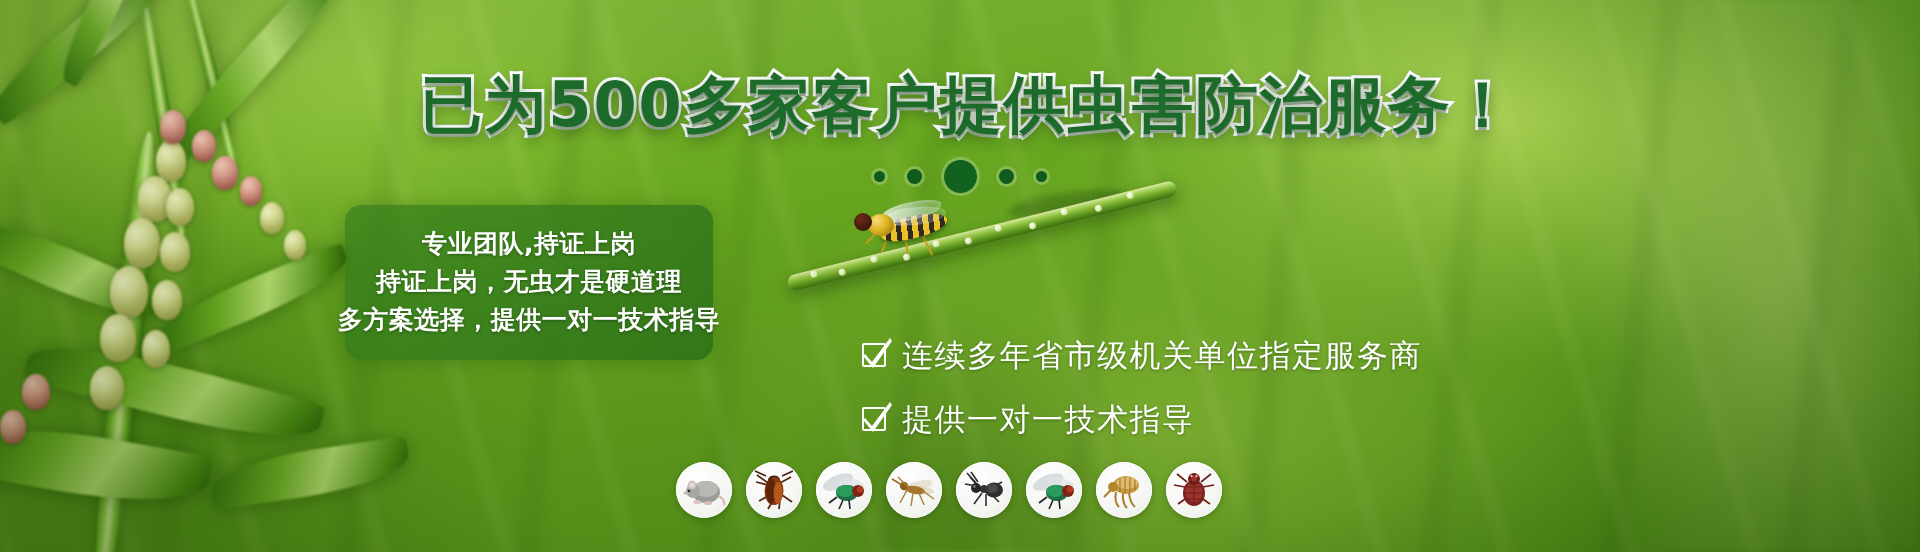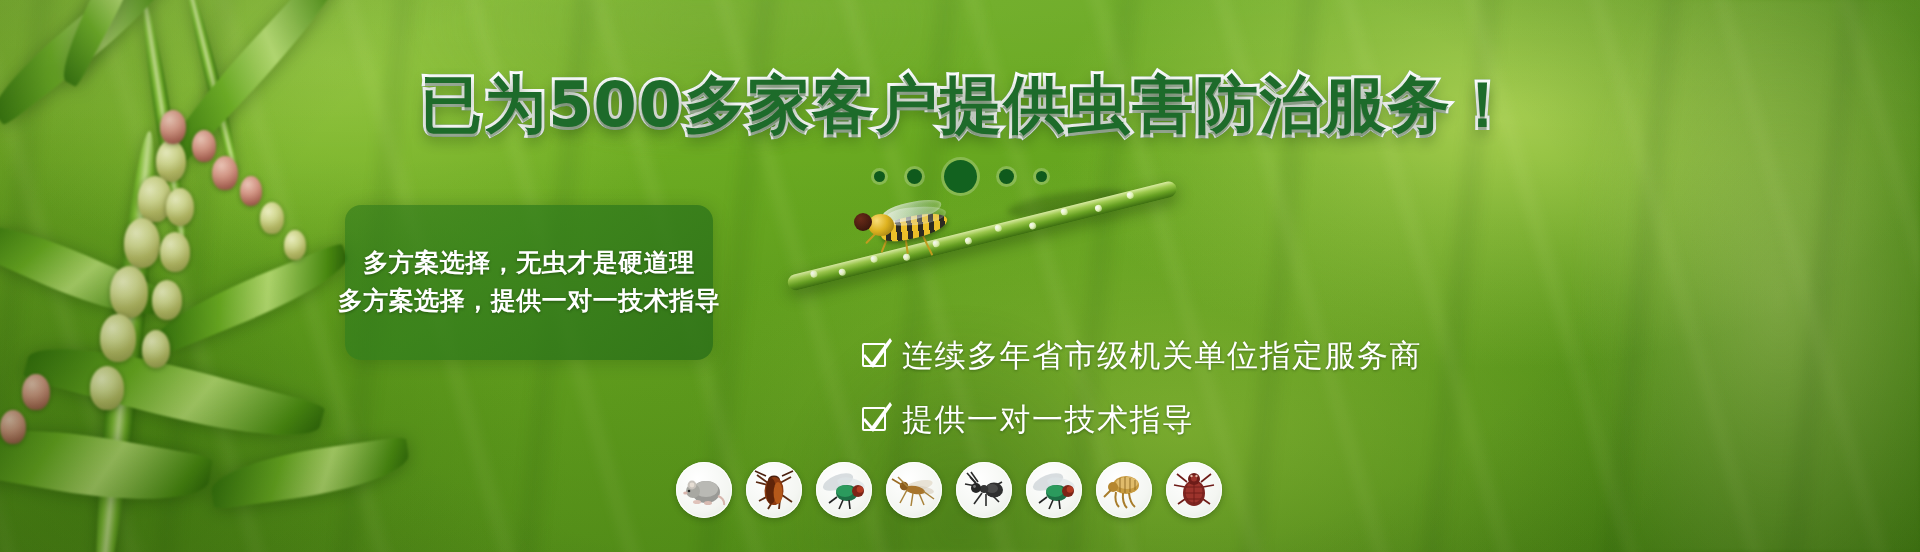--- a/index.html
+++ b/index.html
@@ -316,21 +316,22 @@
 
   <div class="dots">
     <i class="s"></i>
     <i class="m"></i>
     <i class="l"></i>
     <i class="m"></i>
     <i class="s"></i>
   </div>
 
   <div class="panel">
-    <div class="line l2">多方案选择，无虫才是硬道理</div>
+    <div class="line l1">专业团队,持证上岗</div>
+    <div class="line l2">持证上岗，无虫才是硬道理</div>
     <div class="line l3">多方案选择，提供一对一技术指导</div>
   </div>
 
   <div class="checks">
 
     <div class="check-row">
       <span class="check-box">
         <span class="sq"></span>
         <svg width="32" height="34" viewBox="0 0 32 34" aria-hidden="true">
           <path d="M4 17 L11 25 L29 1 L31 4 L12 31 L2 19 Z" fill="#ffffff"></path>

